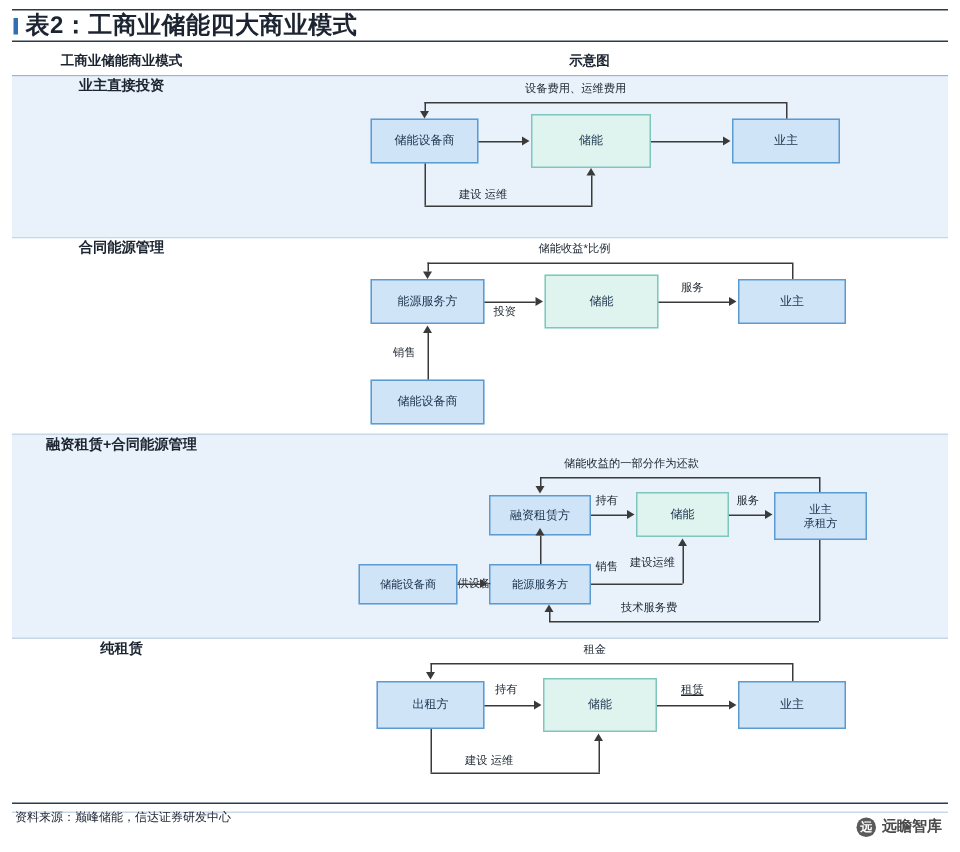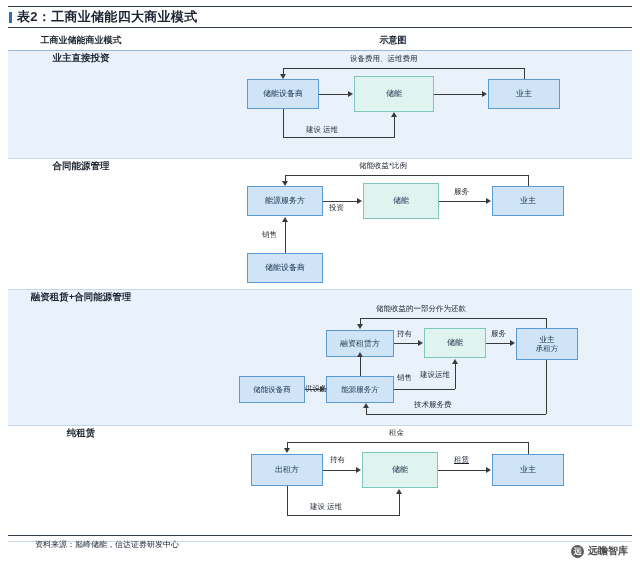--- a/index.html
+++ b/index.html
@@ -15,21 +15,21 @@
 
   
   .title-bar{
     position:absolute;left:8px;top:6px;width:624px;height:20px;
     border-top:1.5px solid #2f3a4a;border-bottom:1.5px solid #2f3a4a;
     display:flex;align-items:center;
   }
   .title-bar .bluebar{
     width:3px;height:11px;background:#2f6fb5;margin-right:5px;margin-left:1px;
   }
-  .title-text{font-size:13px;font-weight:bold;color:#1b2430;letter-spacing:.3px;text-align:right;}
+  .title-text{font-size:16px;font-weight:bold;color:#1b2430;letter-spacing:.3px;text-align:right;}
 
   
   .tbl{position:absolute;left:8px;top:30px;width:624px;}
   .row{display:flex;position:relative;}
   .hdr{height:20px;background:#ffffff;border-bottom:1px solid #9ab6d4;}
   .cell-l{width:146px;display:flex;align-items:flex-start;justify-content:center;}
   .cell-r{flex:1;position:relative;}
   .hdr .cell-l,.hdr .cell-r{font-size:9px;font-weight:bold;color:#1b2430;
     display:flex;align-items:center;justify-content:center;}
   .band{border-bottom:1px solid #c8d8e8;}
@@ -52,21 +52,21 @@
   .ln{position:absolute;background:#3a3a3a;}
   .ln.h{height:1px;}
   .ln.v{width:1px;}
   .ar{position:absolute;width:0;height:0;}
   .ar.r{border-top:3px solid transparent;border-bottom:3px solid transparent;border-left:5px solid #3a3a3a;}
   .ar.u{border-left:3px solid transparent;border-right:3px solid transparent;border-bottom:5px solid #3a3a3a;}
   .ar.d{border-left:3px solid transparent;border-right:3px solid transparent;border-top:5px solid #3a3a3a;}
 
   
   .source{
-    position:absolute;left:10px;bottom:18px;font-size:8px;color:#1b2430;margin-left:25px;
+    position:absolute;left:10px;bottom:18px;font-size:8px;color:#1b2430;
   }
   .footrule{position:absolute;left:8px;bottom:32px;width:624px;height:1.5px;background:#2f3a4a;}
   .wm{
     position:absolute;right:12px;bottom:10px;display:flex;align-items:center;gap:4px;
     font-size:10px;color:#4b4b4b;font-weight:bold;
   }
   .wm .dot{
     width:13px;height:13px;border-radius:50%;background:#5a5a5a;color:#fff;
     font-size:8px;display:flex;align-items:center;justify-content:center;font-weight:bold;
   }

